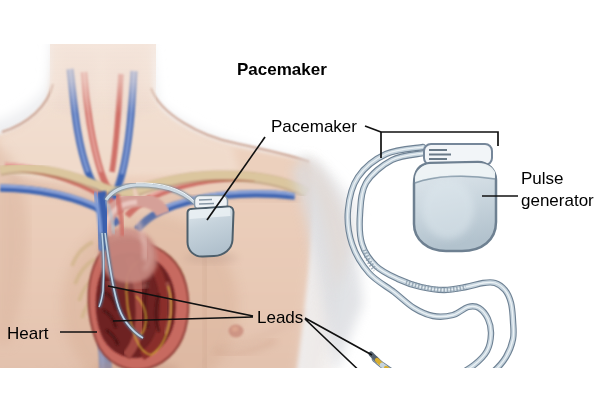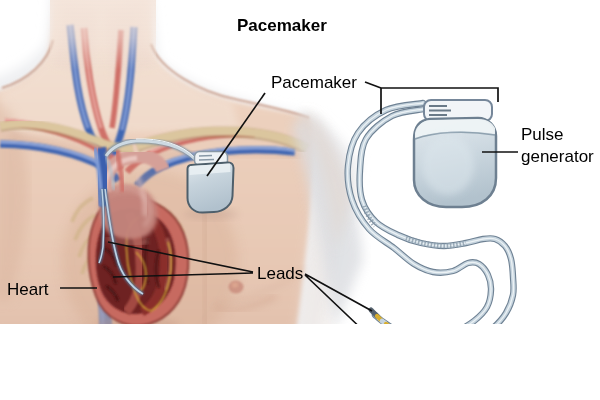--- a/index.html
+++ b/index.html
@@ -1,17 +1,17 @@
 <!DOCTYPE html>
 <html><head>
 <meta charset="utf-8">
 <style>
   html,body{margin:0;padding:0;background:#fff;}
   #stage{position:relative;width:600px;height:324px;overflow:hidden;
-         font-family:"Liberation Sans", sans-serif;}
+         font-family:"Liberation Sans", sans-serif;margin-top:44px;}
 </style>
 </head>
 <body>
 <div id="stage">
 <svg width="600" height="400" viewBox="0 0 600 400" xmlns="http://www.w3.org/2000/svg">
 <defs>
   <linearGradient id="skin" x1="0" y1="0" x2="0" y2="1">
     <stop offset="0" stop-color="#f5e6dc"></stop>
     <stop offset="0.3" stop-color="#ecd0bd"></stop>
     <stop offset="0.65" stop-color="#e7c8b4"></stop>

